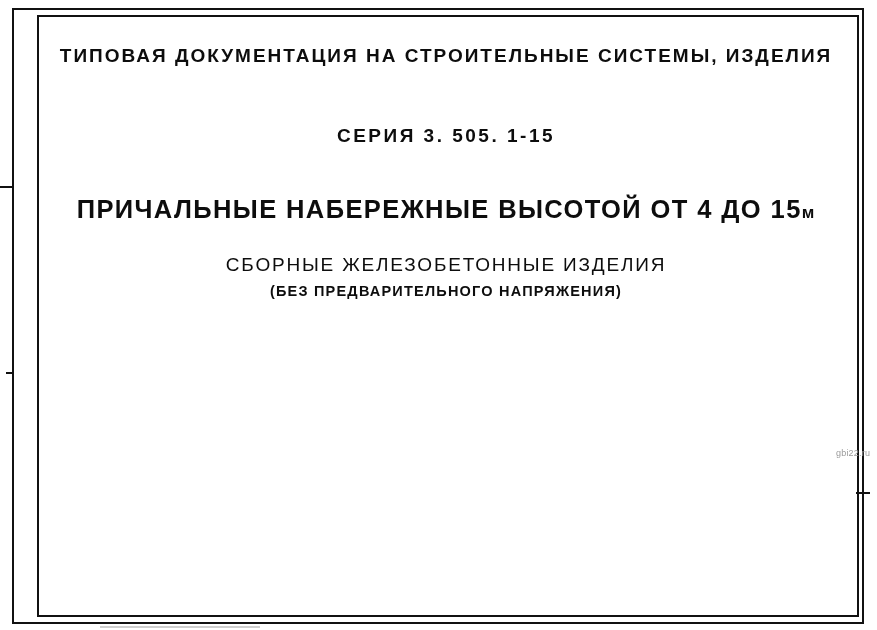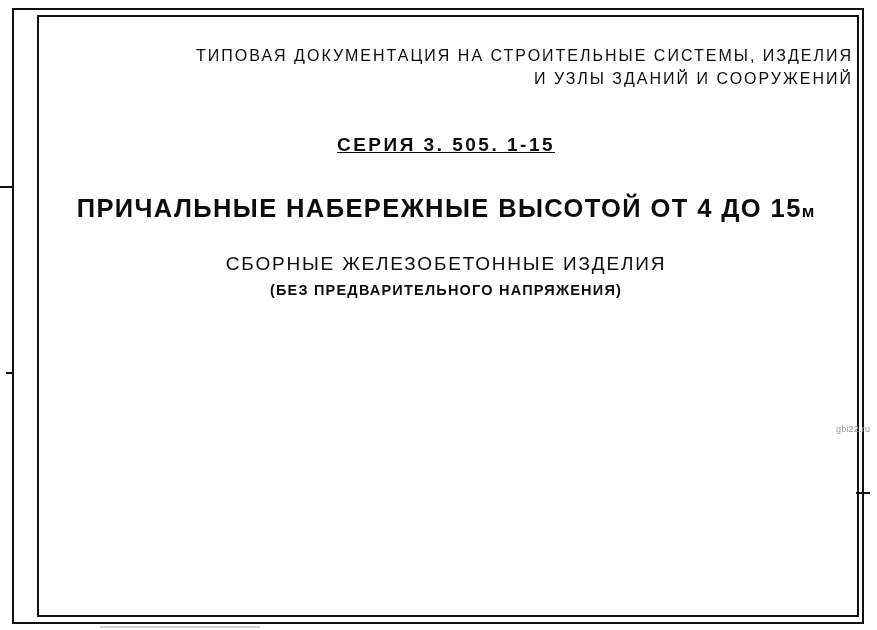--- a/index.html
+++ b/index.html
@@ -76,39 +76,37 @@
     position: absolute;
     left: 39px;
     top: 17px;
     width: 814px;
     height: 594px;
     text-align: center;
   }
 
   .header-line {
     letter-spacing: 2.0px;
-    font-size: 16px;
-    font-weight: 400;
+    font-size: 19px;
+    font-weight: 700;
     line-height: 23px;
-    text-align: right;
   }
   .header-block {
     padding-top: 27px;
   }
 
   .series {
-    margin-top: 44px;
+    margin-top: 58px;
     font-size: 19px;
     font-weight: 700;
     letter-spacing: 2.5px;
-    text-decoration: underline;
   }
 
   .main-title {
-    margin-top: 38px;
+    margin-top: 48px;
     font-size: 25.5px;
     font-weight: 700;
     letter-spacing: 1.4px;
     white-space: nowrap;
   }
   .main-title .unit {
     font-size: 17px;
     letter-spacing: 1px;
   }
 
@@ -129,21 +127,21 @@
     margin-top: 7px;
     font-size: 14.5px;
     font-weight: 600;
     letter-spacing: 1.2px;
     text-align: center;
   }
 
   .watermark {
     position: absolute;
     left: 836px;
-    top: 424px;
+    top: 448px;
     font-size: 9px;
     color: #9a9a9a;
     letter-spacing: 0.2px;
   }
 </style>
 </head>
 <body>
 
 <div id="page">
 
@@ -153,21 +151,20 @@
   <div class="tick tick-left"></div>
   <div class="tick tick-left2"></div>
   <div class="tick tick-right"></div>
   <div class="tick tick-right2"></div>
   <div class="tick tick-bottom"></div>
 
   <div class="content">
 
     <div class="header-block">
       <div class="header-line">ТИПОВАЯ  ДОКУМЕНТАЦИЯ  НА  СТРОИТЕЛЬНЫЕ  СИСТЕМЫ,  ИЗДЕЛИЯ</div>
-      <div class="header-line">И  УЗЛЫ  ЗДАНИЙ  И  СООРУЖЕНИЙ</div>
     </div>
 
     <div class="series">СЕРИЯ  3. 505. 1-15</div>
 
     <div class="main-title">
       <span>ПРИЧАЛЬНЫЕ  НАБЕРЕЖНЫЕ  ВЫСОТОЙ ОТ 4 ДО 15</span><span class="unit">м</span>
     </div>
 
 
     <div class="subtitle">СБОРНЫЕ  ЖЕЛЕЗОБЕТОННЫЕ  ИЗДЕЛИЯ</div>

